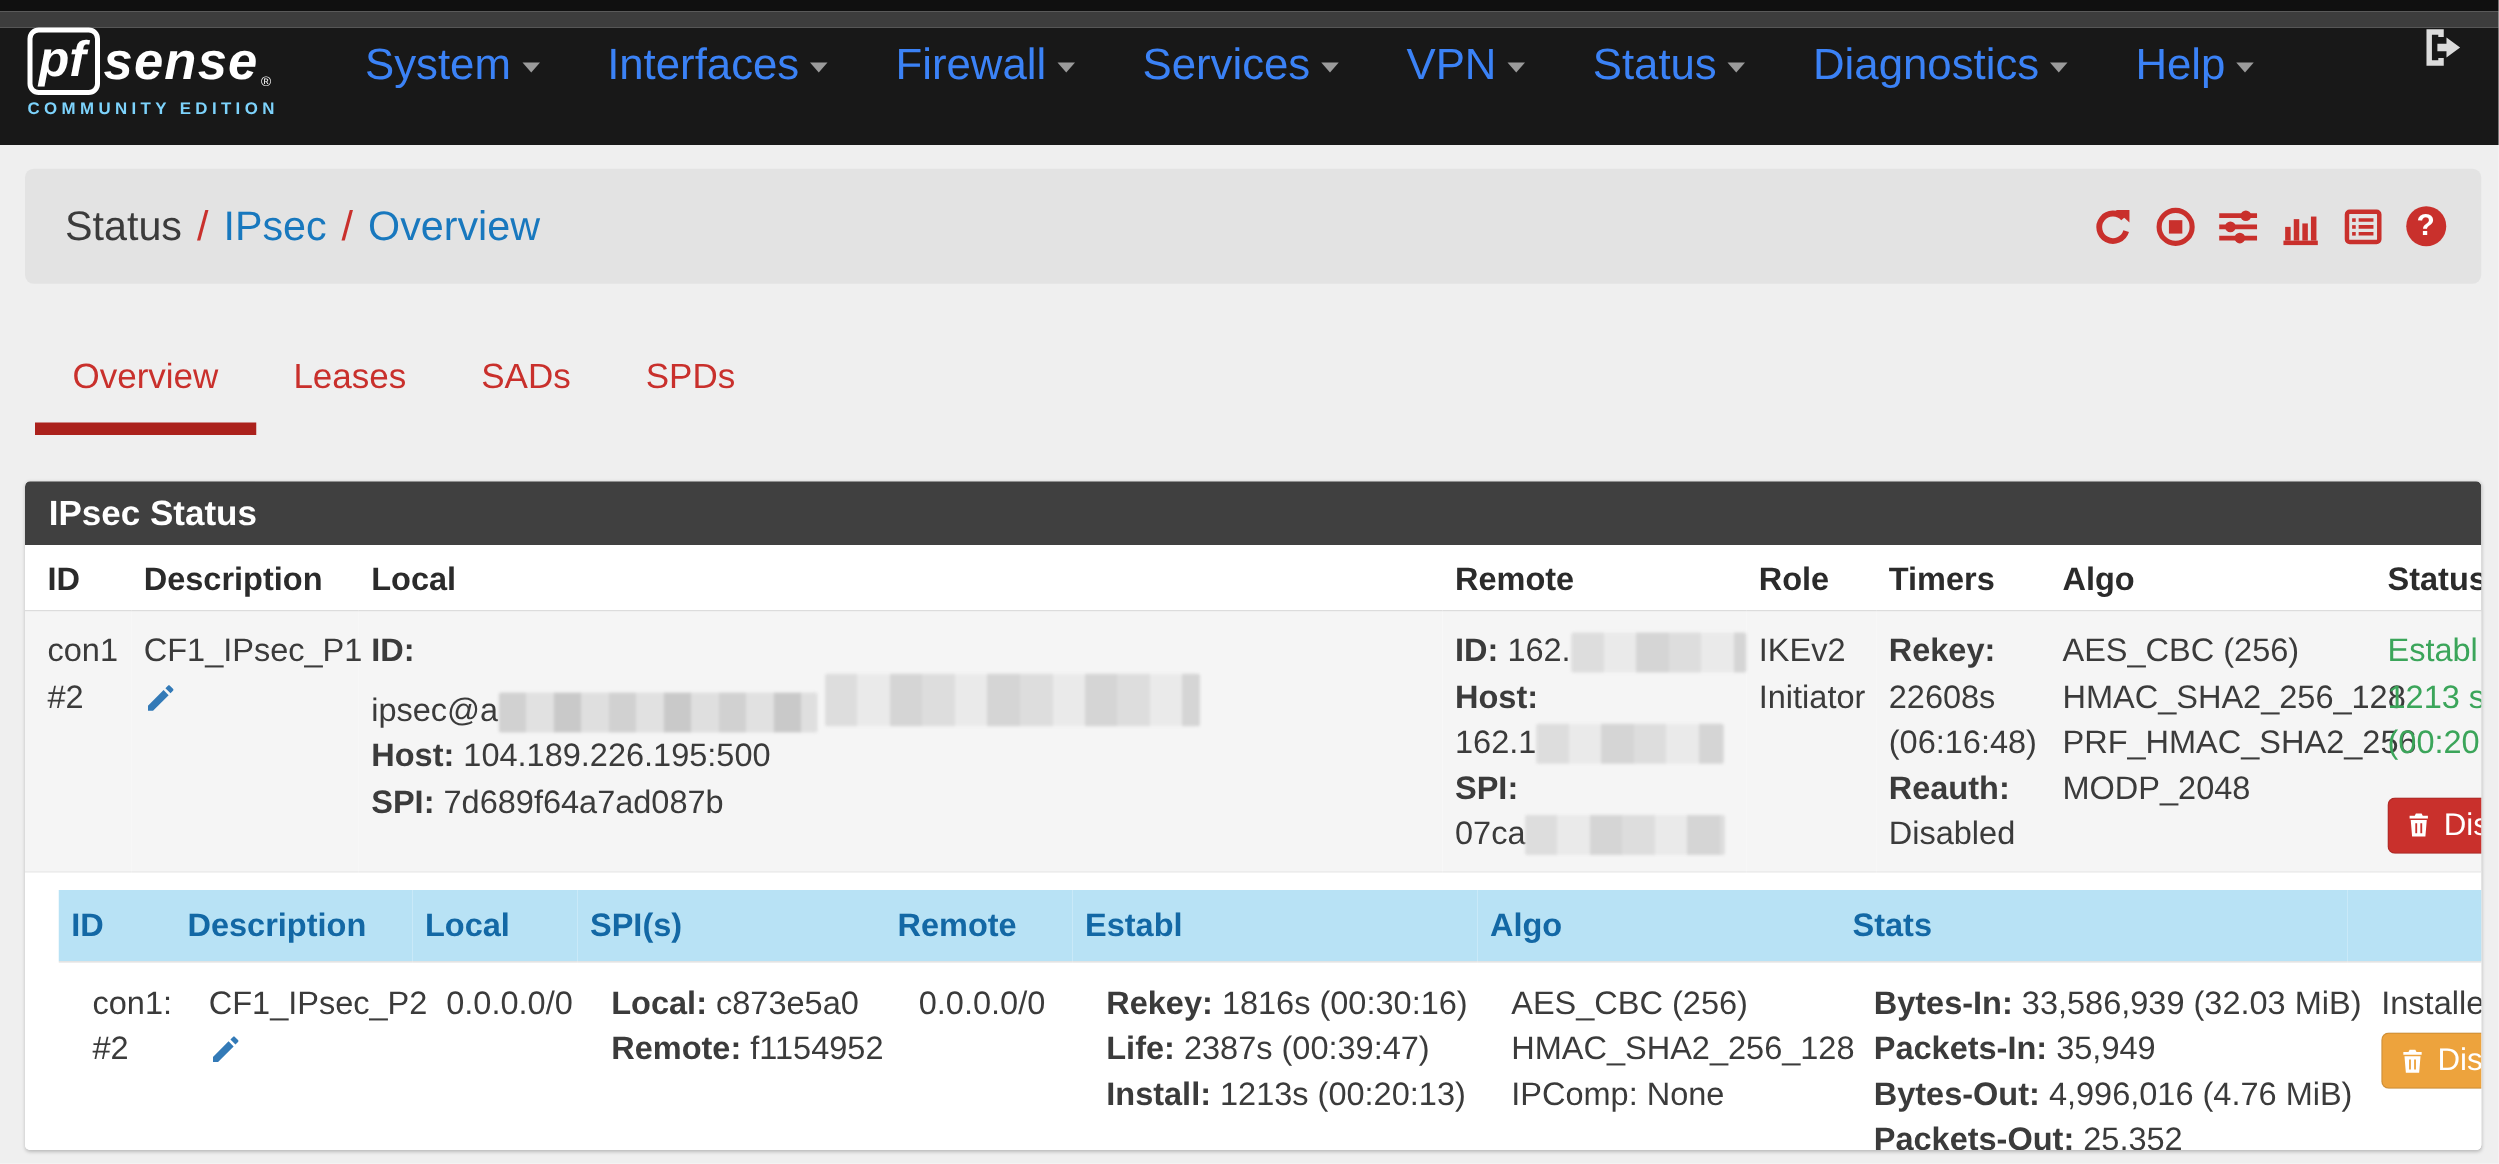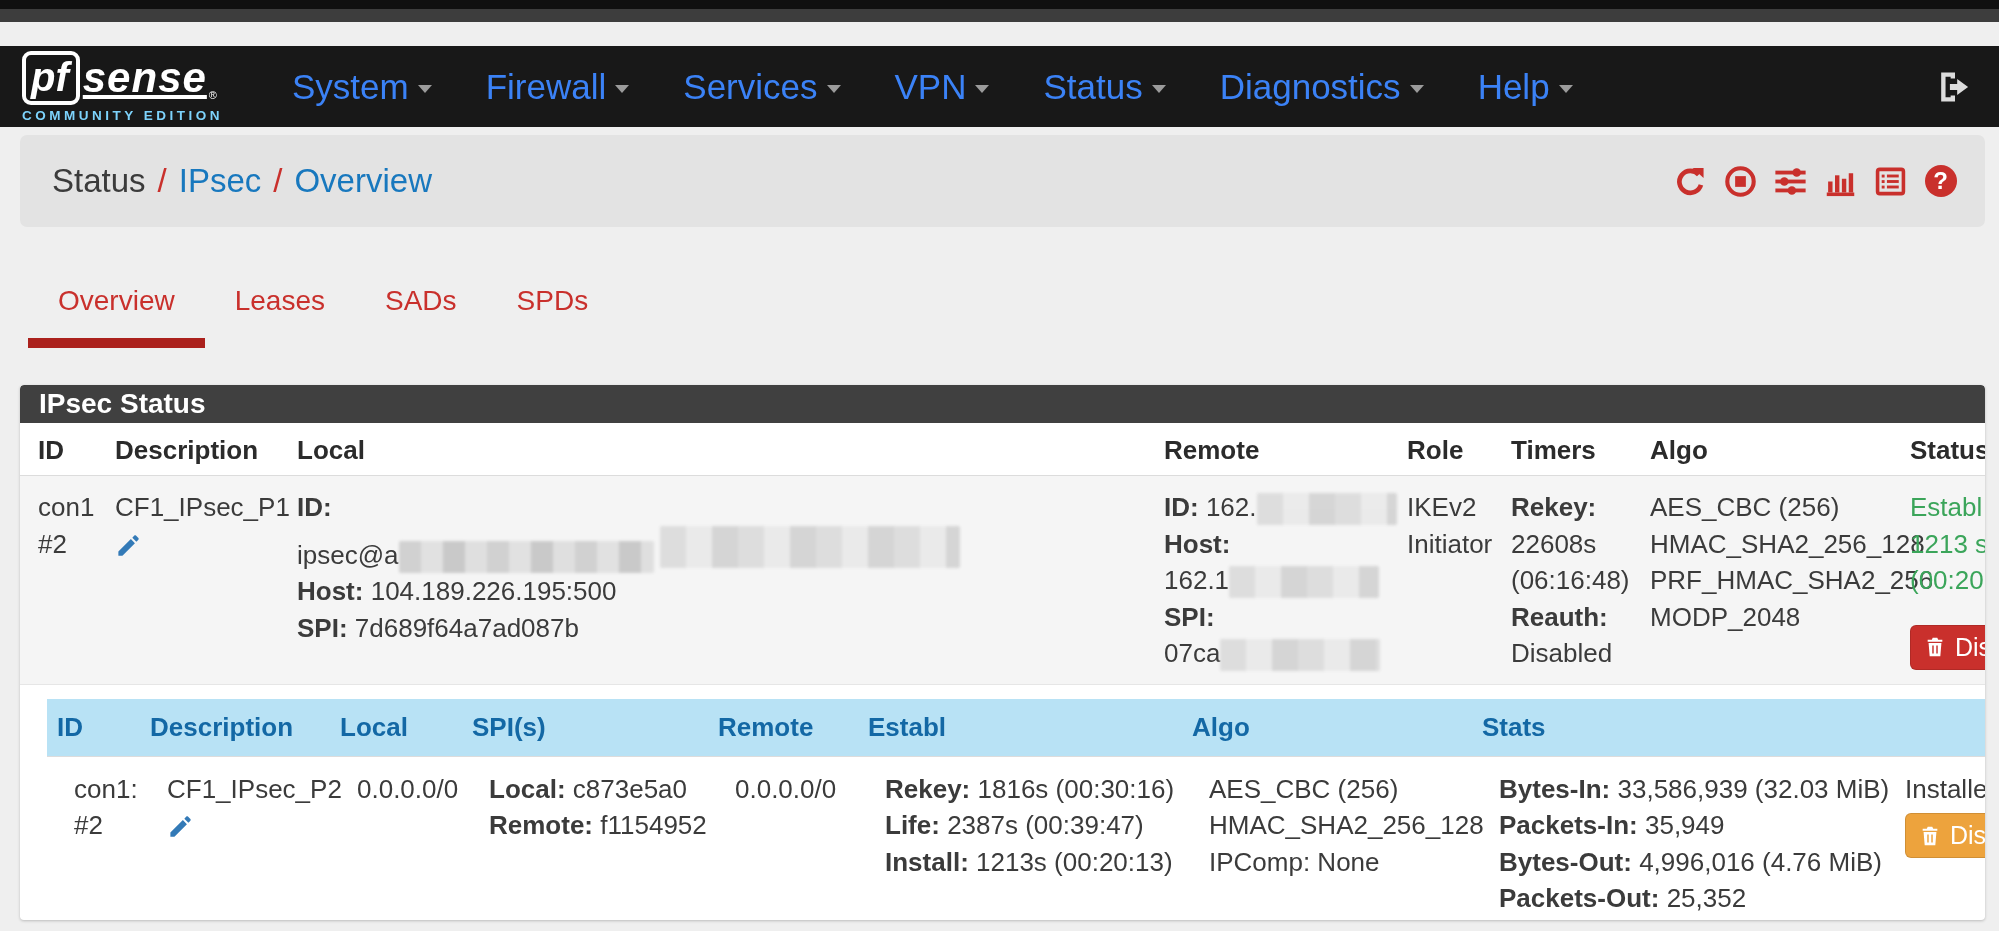--- a/index.html
+++ b/index.html
@@ -8,25 +8,25 @@
     font-family:"Liberation Sans","DejaVu Sans",sans-serif;
     background:#efefef;
     position:relative;
     overflow:hidden;
     color:#3b3b3b;
   }
 
   
   .strip1 {position:absolute;top:0;left:0;right:0;height:9px;background:#101010;}
   .strip2 {position:absolute;top:9px;left:0;right:0;height:13px;background:#3d3d3d;}
-  .navbar {position:absolute;top:22px;left:0;right:0;height:81px;background:#181818;display:flex;align-items:center;margin-top:24px;}
+  .navbar {position:absolute;top:22px;left:0;right:0;height:94px;background:#181818;display:flex;align-items:flex-start;}
   .brand {margin-left:22px;display:flex;flex-direction:column;cursor:pointer;}
   .brand-row {display:flex;align-items:center;}
   .brand-pf {color:#fff;border:4px solid #fff;border-radius:9px;padding:0 7px 2px 5px;font-style:italic;font-weight:bold;font-size:40px;line-height:44px;}
-  .brand-sense {color:#fff;font-style:italic;font-weight:bold;font-size:42px;margin-left:3px;letter-spacing:1px;text-decoration:underline;}
+  .brand-sense {color:#fff;font-style:italic;font-weight:bold;font-size:42px;margin-left:3px;letter-spacing:1px;}
   .brand-mark {color:#fff;font-size:11px;align-self:flex-end;margin:0 0 4px 2px;}
   .brand-edition {color:#7dd3fc;font-size:13.5px;font-weight:bold;letter-spacing:3.5px;margin-top:3px;}
   .nav-items {display:flex;margin-left:42px;}
   .nav-item {display:flex;align-items:center;color:#3b82f6;font-size:35px;padding:10px 27px;cursor:pointer;}
   .caret {width:0;height:0;border-left:7px solid transparent;border-right:7px solid transparent;border-top:8px solid #9b9b9b;margin-left:9px;margin-top:4px;}
   .signout {margin-left:auto;margin-right:26px;cursor:pointer;display:flex;align-items:center;}
 
   
   .crumb-bar {position:absolute;top:135px;left:20px;width:1965px;height:92px;background:#e3e3e3;border-radius:7px;display:flex;align-items:center;}
   .crumbs {margin-left:32px;font-size:33px;color:#3b3b3b;display:flex;align-items:center;}
@@ -36,21 +36,21 @@
   .bar-icons .icn {width:33px;height:33px;display:flex;align-items:center;justify-content:center;cursor:pointer;}
   .help-circle {width:32px;height:32px;border-radius:50%;background:#c9302c;color:#fff;font-weight:bold;font-size:24px;display:flex;align-items:center;justify-content:center;}
 
   
   .tabs {position:absolute;top:268px;left:28px;display:flex;}
   .tab {color:#c9302c;font-size:28px;padding:17px 30px 21px;cursor:pointer;}
   .tab.active {border-bottom:10px solid #ab211c;}
 
   
   .panel {position:absolute;top:385px;left:20px;width:1965px;height:535px;background:#fff;border-radius:4px;box-shadow:0 1px 3px rgba(0,0,0,.22);overflow:hidden;}
-  .panel-header {height:38px;background:#404040;border-radius:4px 4px 0 0;display:flex;align-items:center;padding-left:19px;}
+  .panel-header {height:51px;background:#404040;border-radius:4px 4px 0 0;display:flex;align-items:center;padding-left:19px;}
   .panel-title {color:#fff;font-weight:bold;font-size:28px;}
 
   table {border-collapse:collapse;table-layout:fixed;font-size:26px;color:#3b3b3b;}
   .ike-table {width:2120px;}
   .ike-table th {text-align:left;font-weight:bold;color:#2b2b2b;padding:12px 10px 9px;border-bottom:1px solid #dcdcdc;white-space:nowrap;}
   .ike-table th.first, .ike-table td.first {padding-left:18px;}
   .ike-table td {vertical-align:top;padding:13px 10px 12px;white-space:nowrap;}
   tr.stripe {background:#f5f5f5;}
   .ln {line-height:36.5px;}
   .lbl {font-weight:bold;}
@@ -84,20 +84,24 @@
     <div class="brand-row">
       <span class="brand-pf">pf</span>
         <span class="brand-sense">sense</span>
         <span class="brand-mark">®</span>
     </div>
     <span class="brand-edition">COMMUNITY EDITION</span>
   </div>
   <div class="nav-items">
     <div class="nav-item">
         <span>System</span>
+        <span class="caret"></span>
+      </div>
+    <div class="nav-item">
+        <span>Interfaces</span>
         <span class="caret"></span>
       </div>
     <div class="nav-item">
         <span>Firewall</span>
         <span class="caret"></span>
       </div>
     <div class="nav-item">
         <span>Services</span>
         <span class="caret"></span>
       </div>

